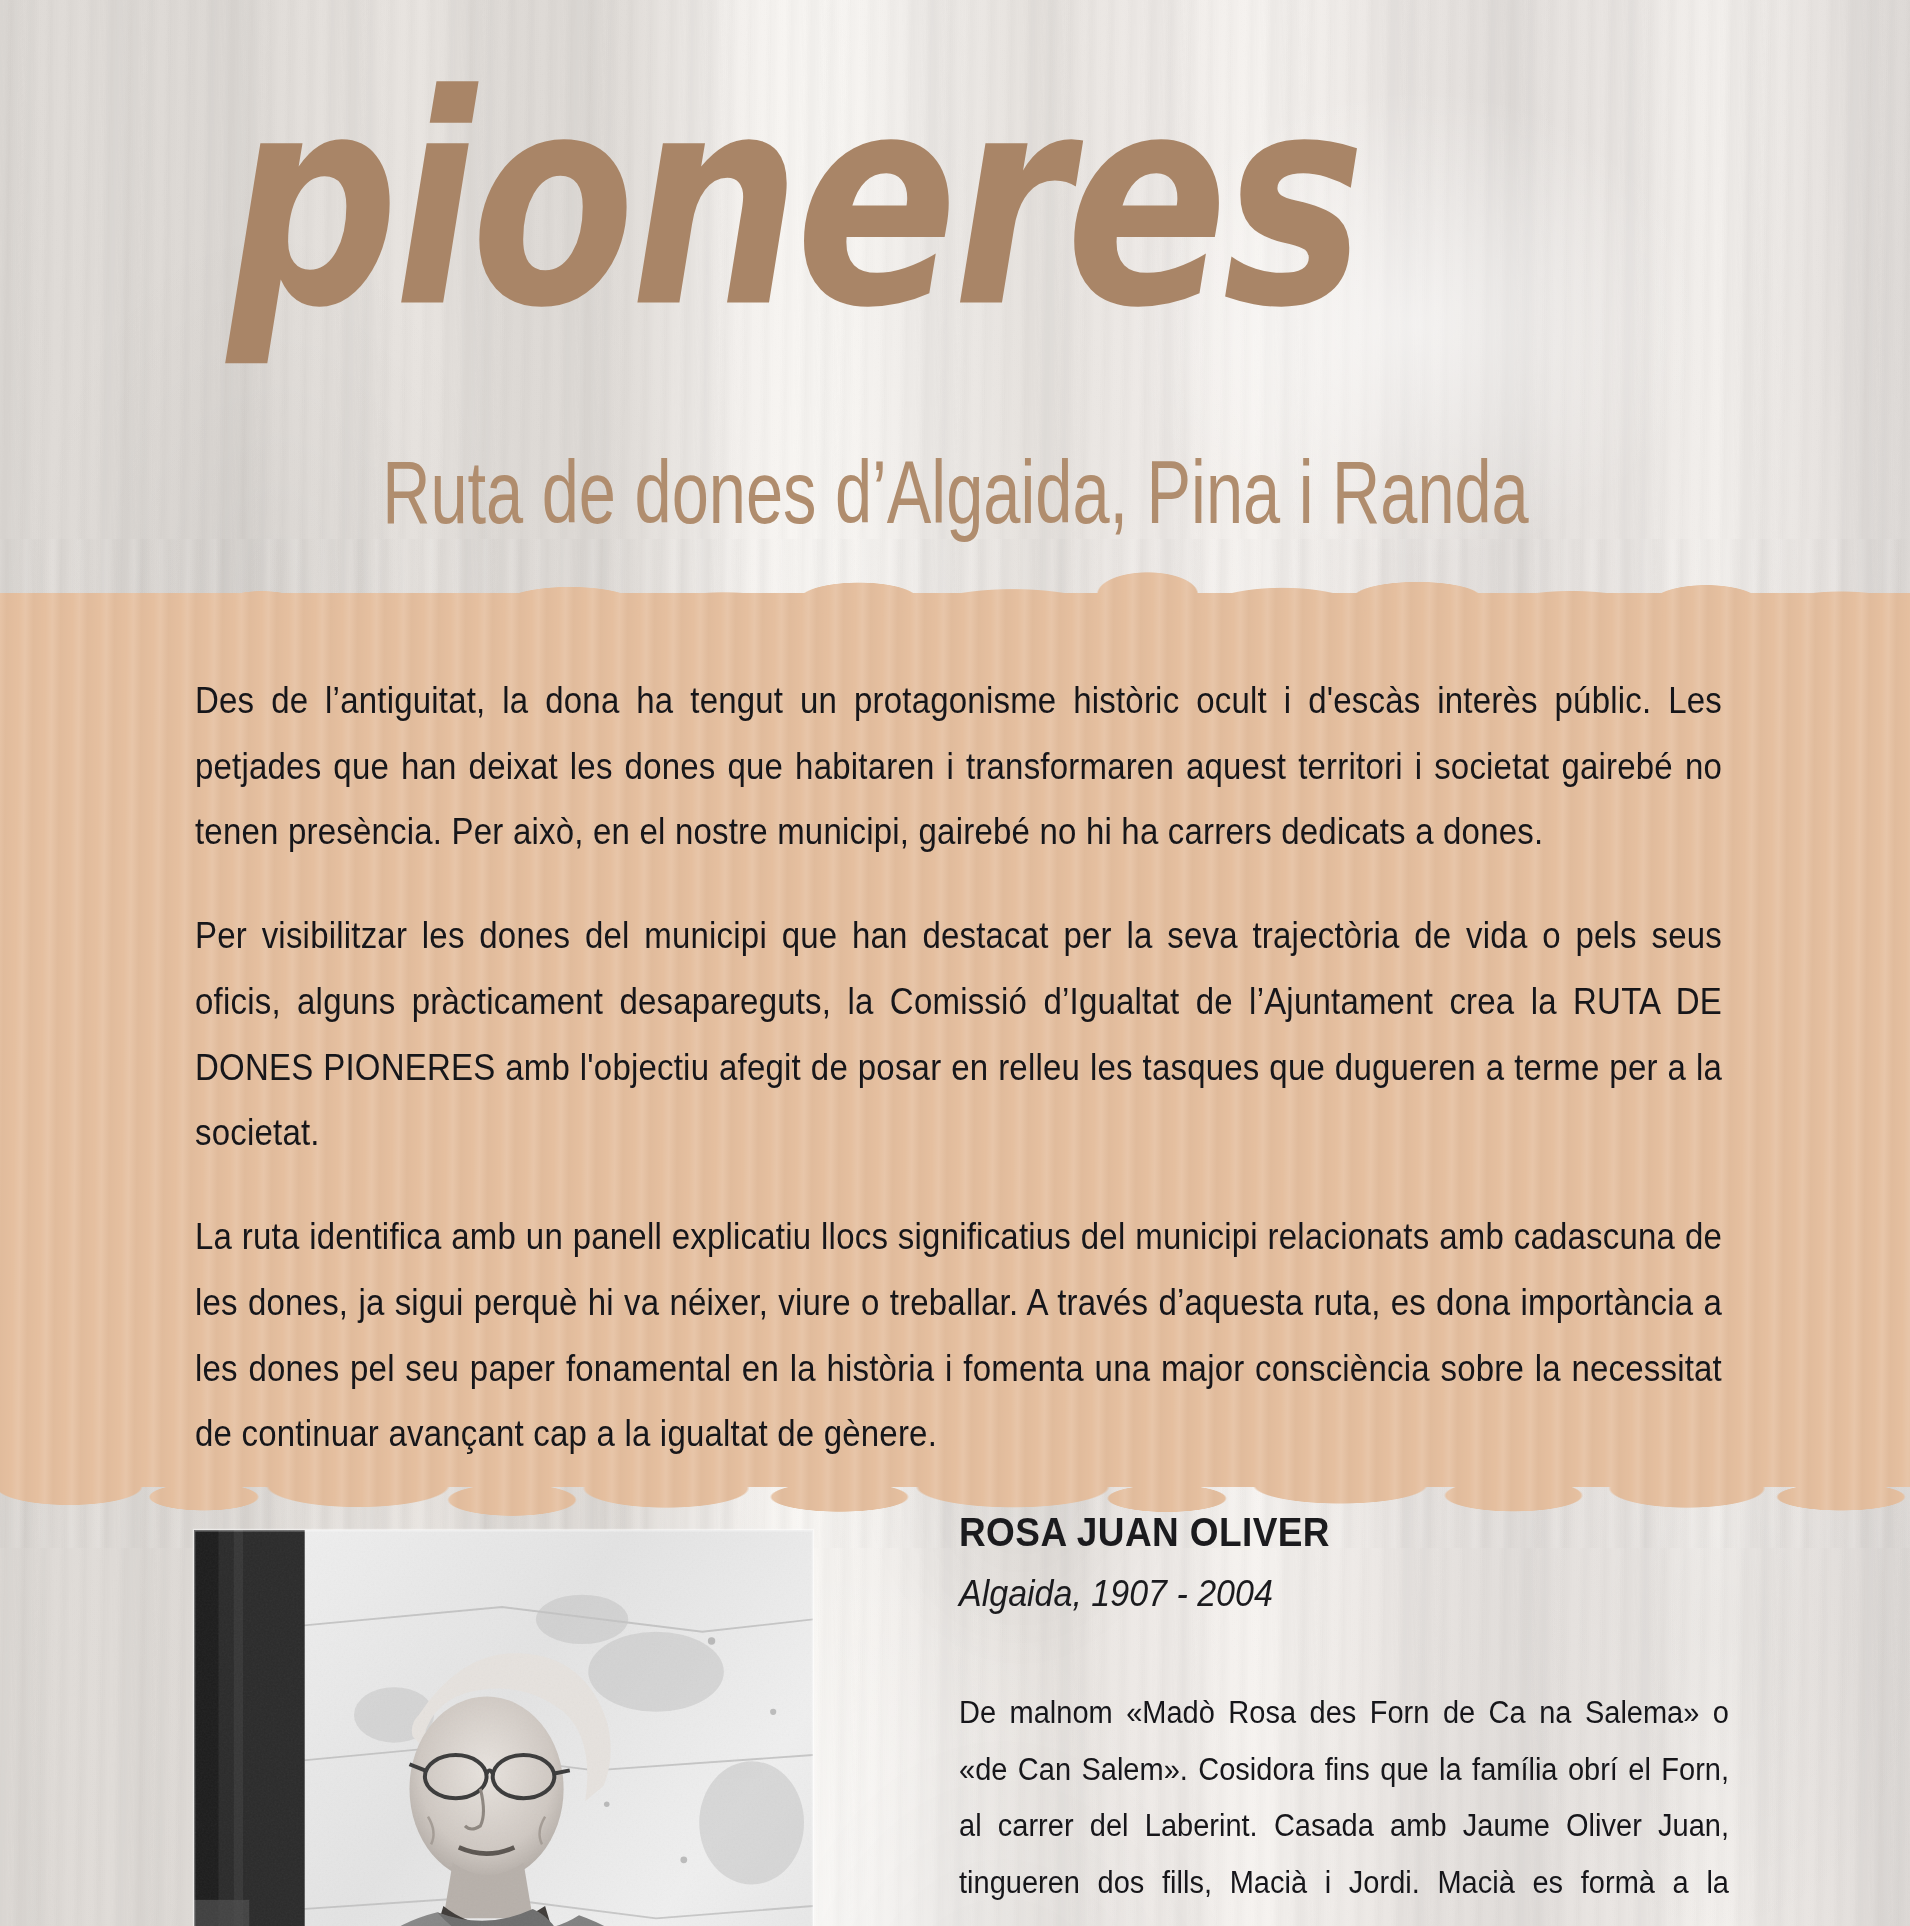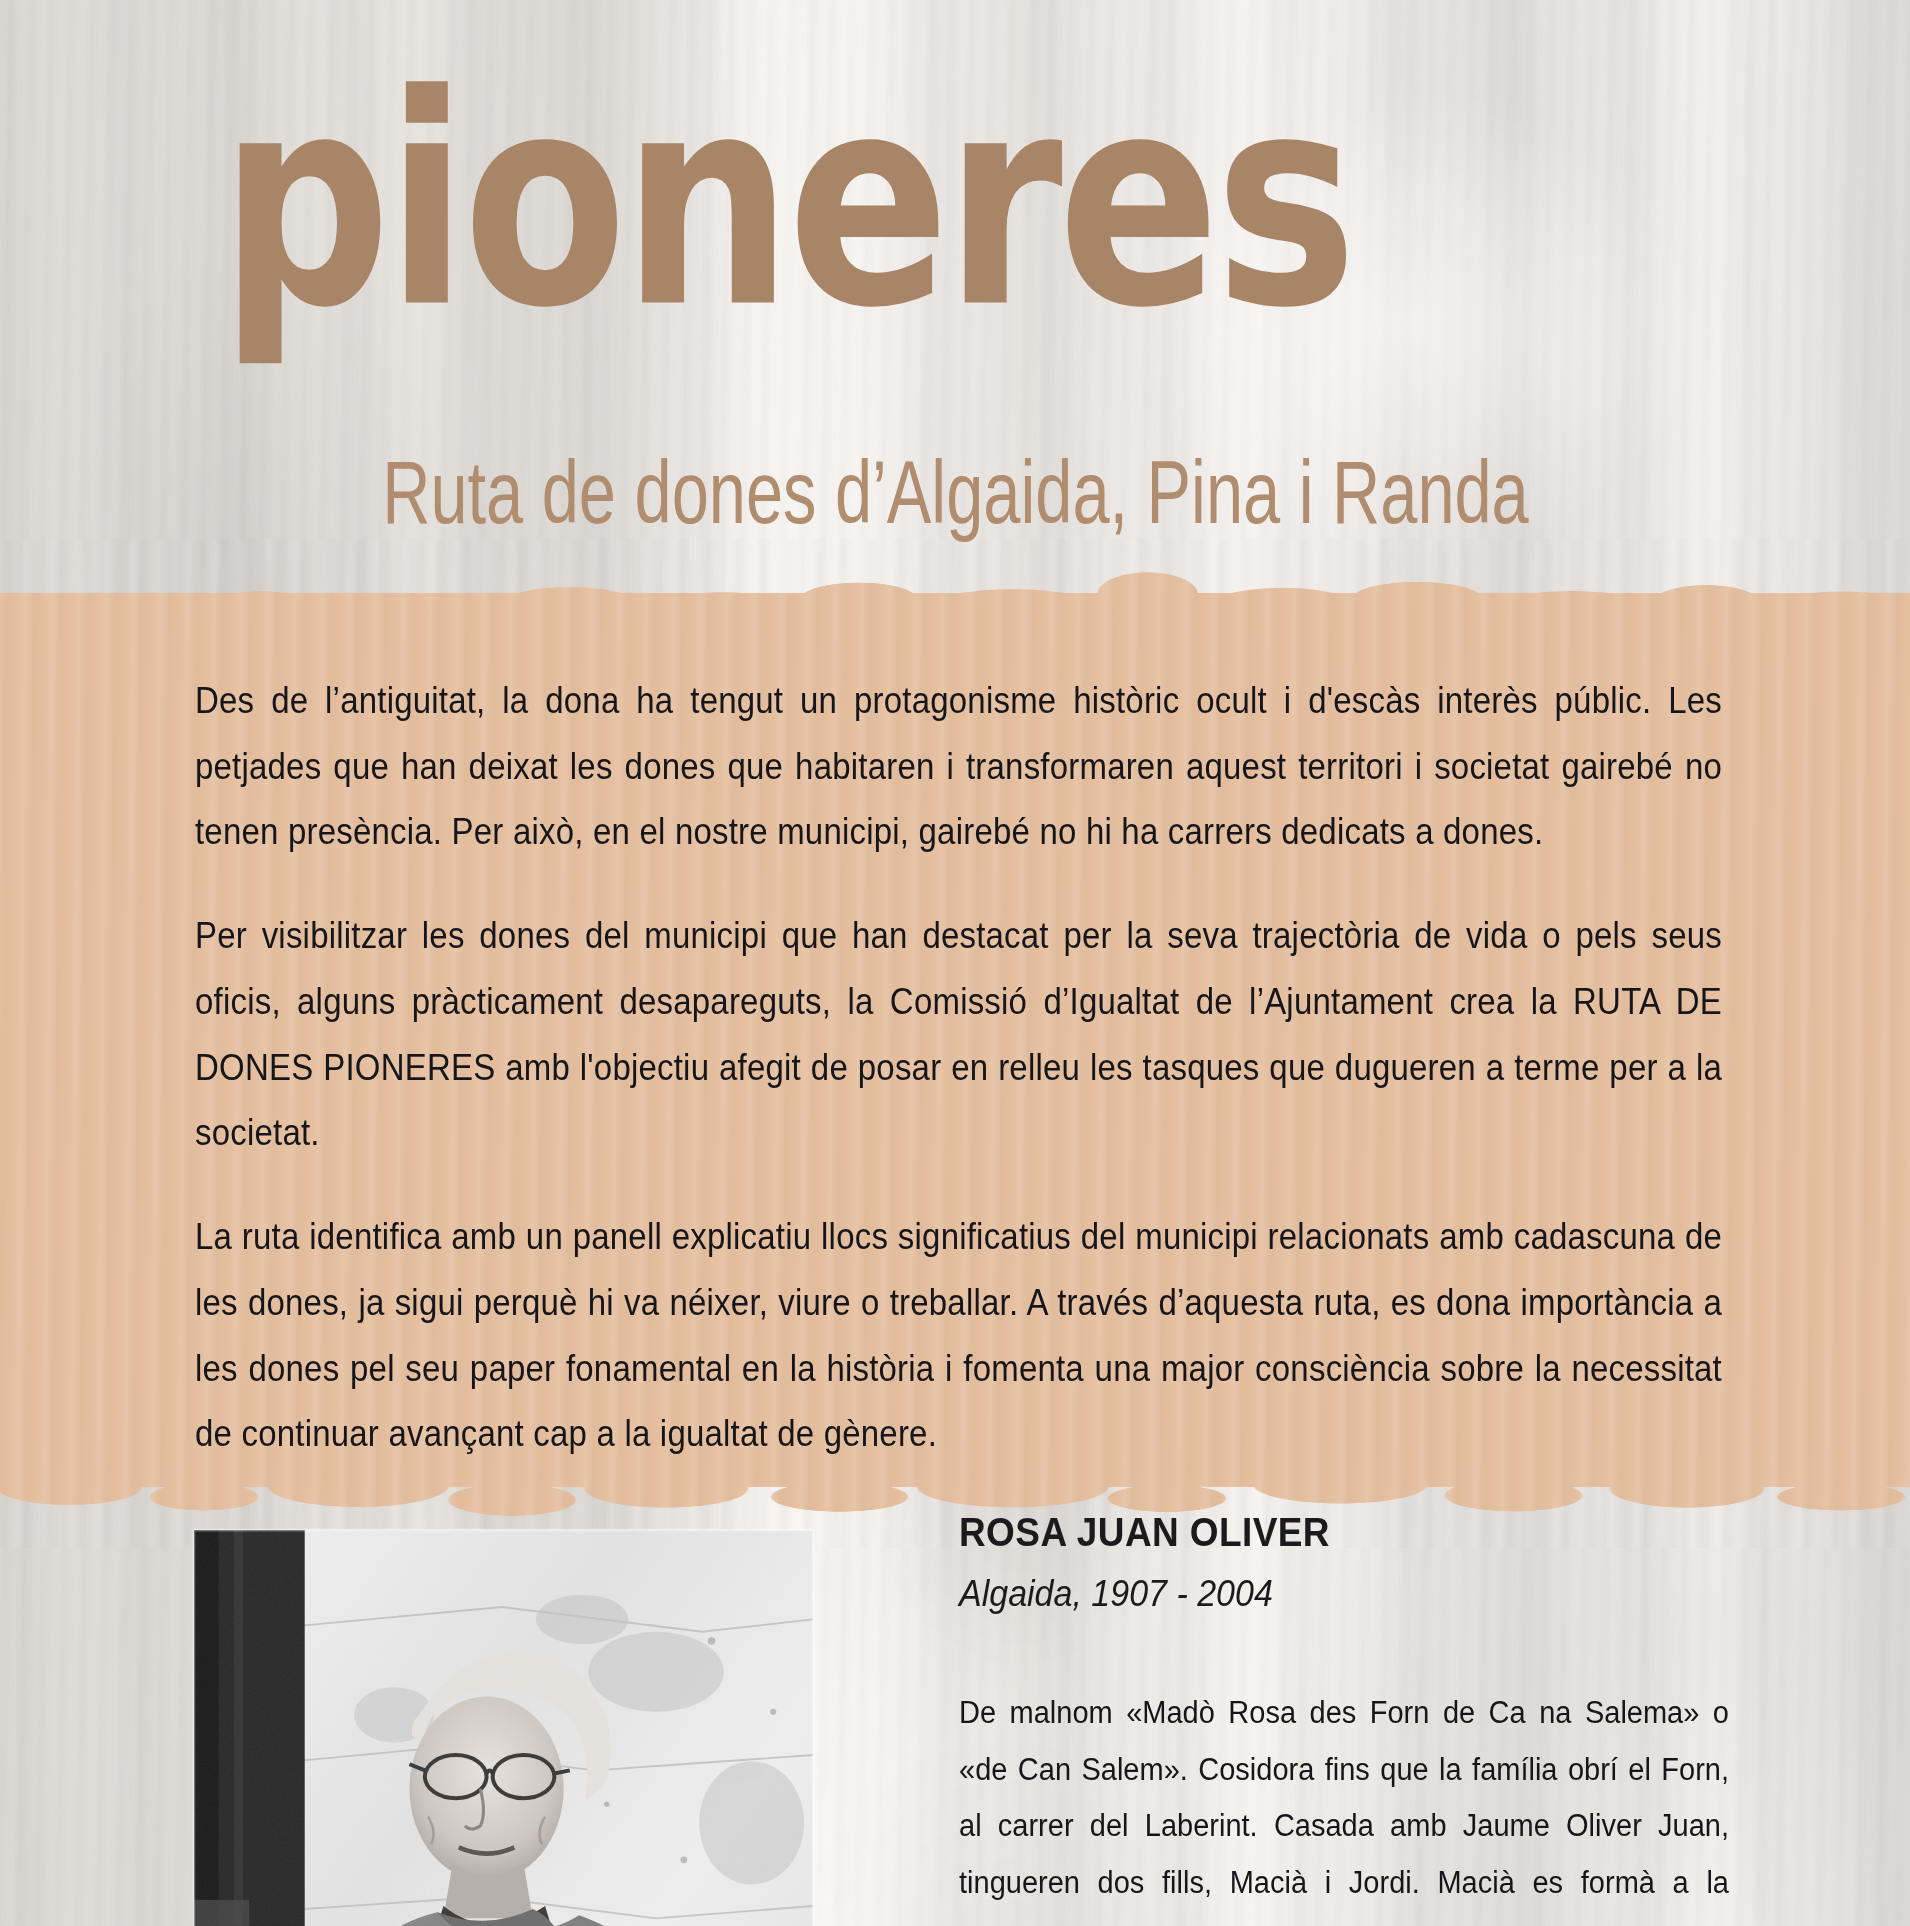--- a/index.html
+++ b/index.html
@@ -62,22 +62,23 @@
     left: 578px; top: 1310px; width: 886px; height: 1387px;
     background:
       radial-gradient(ellipse 239px 293px at 50% 12%, rgba(0,0,0,0.045), transparent 66%),
       radial-gradient(ellipse 385px 578px at 48% 58%, rgba(0,0,0,0.04), transparent 68%);
     filter: blur(15.4px);
   }
 
   
   .title-wrap {
     position: absolute;
-    left: 0; top: 89px; width: 1572px;
+    left: 8px; top: 89px; width: 1572px;
     text-align: center;
+    font-style: italic;
   }
   .title {
     font-family: "DejaVu Sans", sans-serif;
     font-weight: bold;
     font-size: 247px;
     line-height: 0.78;
     letter-spacing: -5.4px;
     color: #a98567;
     transform: scaleY(1.18) scaleX(0.97);
     transform-origin: center top;

